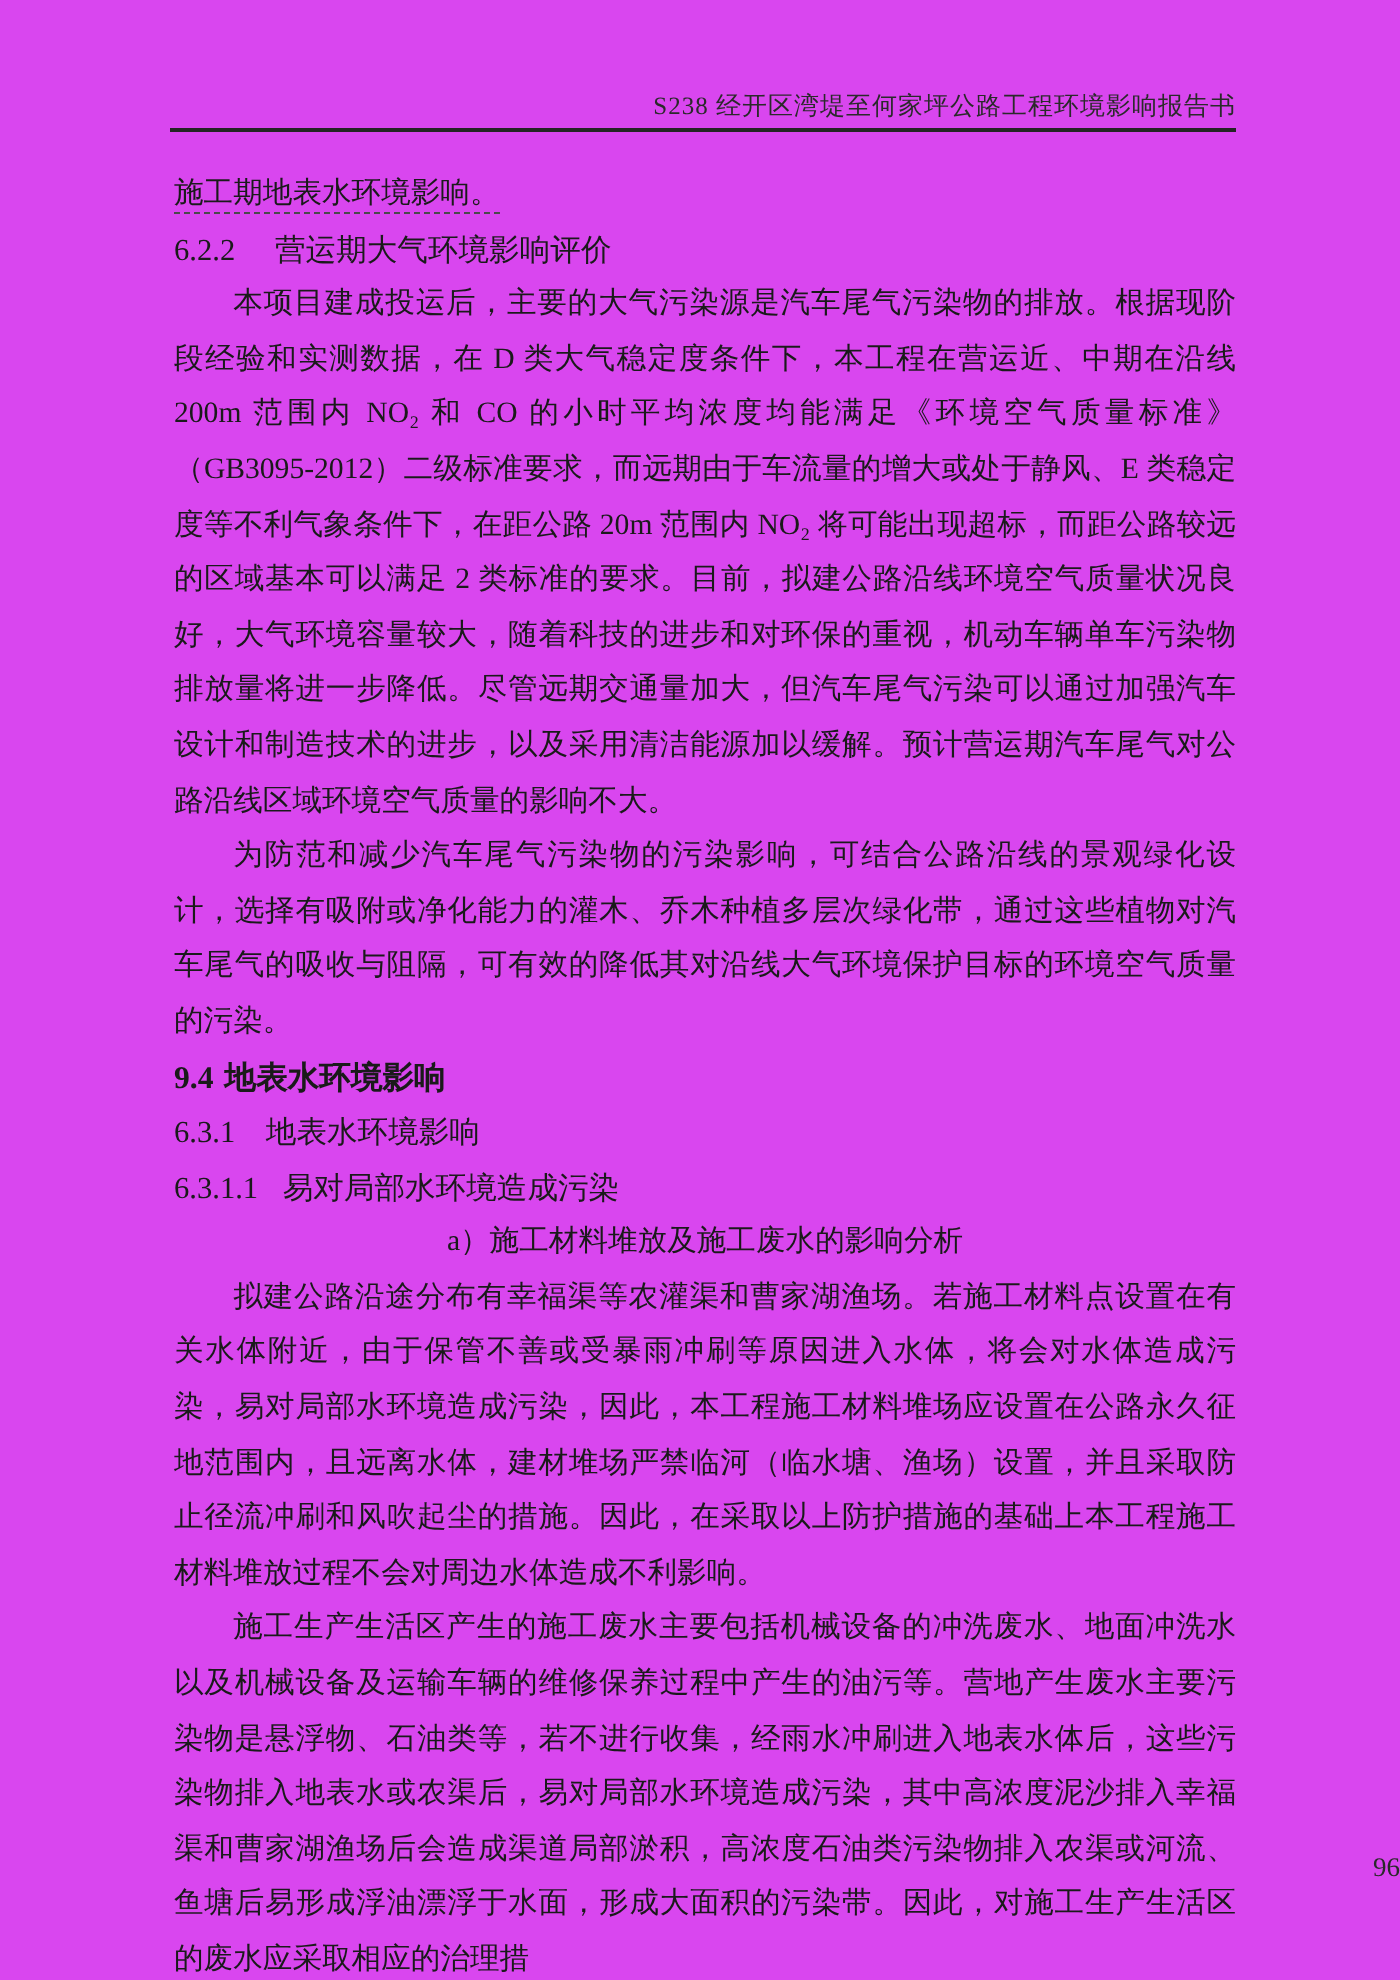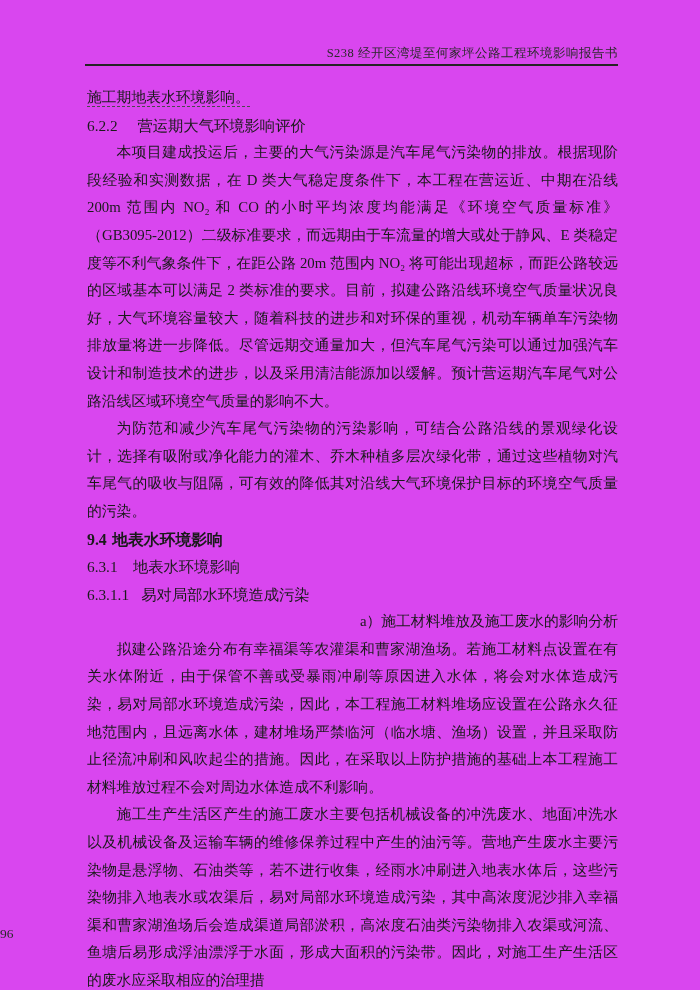--- a/index.html
+++ b/index.html
@@ -75,29 +75,29 @@
     font-weight: bold !important;
     line-height: 27.6px;
     text-align: left;
   }
   .h-l1 .heading-title { margin-left: 0.35em; }
   .gap-wide  { margin-left: 1.3em; }
   .gap-mid   { margin-left: 1.0em; text-align: center; }
   .gap-small { margin-left: 0.8em; }
   .item-a {
     padding-left: 2em;
-    text-align: right;
+    text-align: center;
   }
   
   .footer {
     position: absolute;
     left: 0;
     right: 0;
     bottom: 48px;
-    text-align: left;
+    text-align: right;
     font-size: 13.5px;
     color: #2a2a2a;
   }
 </style>
 </head>
 <body>
 
 <div class="page">
 
   <div class="header">

